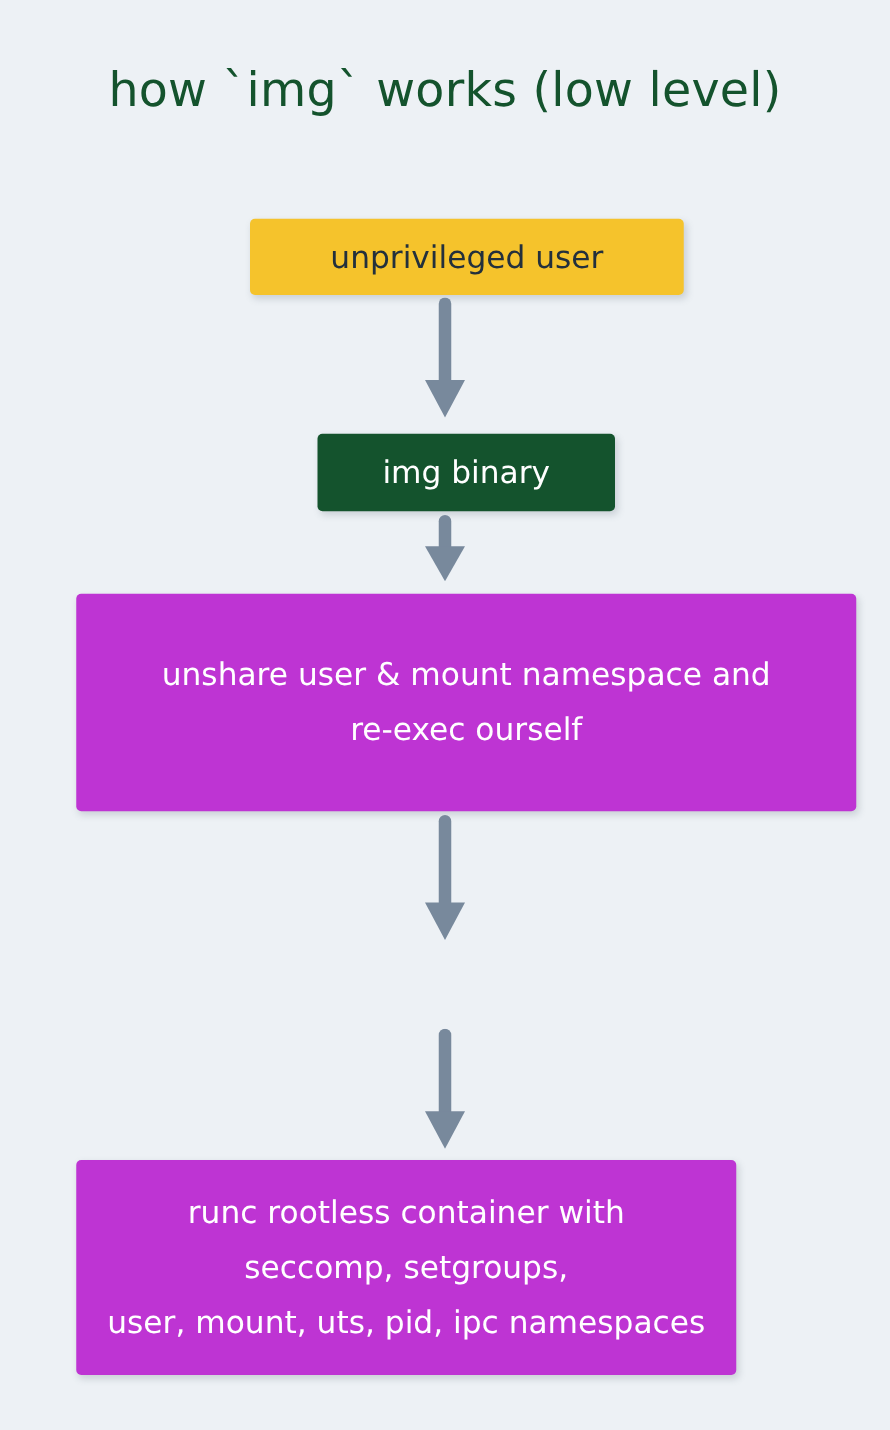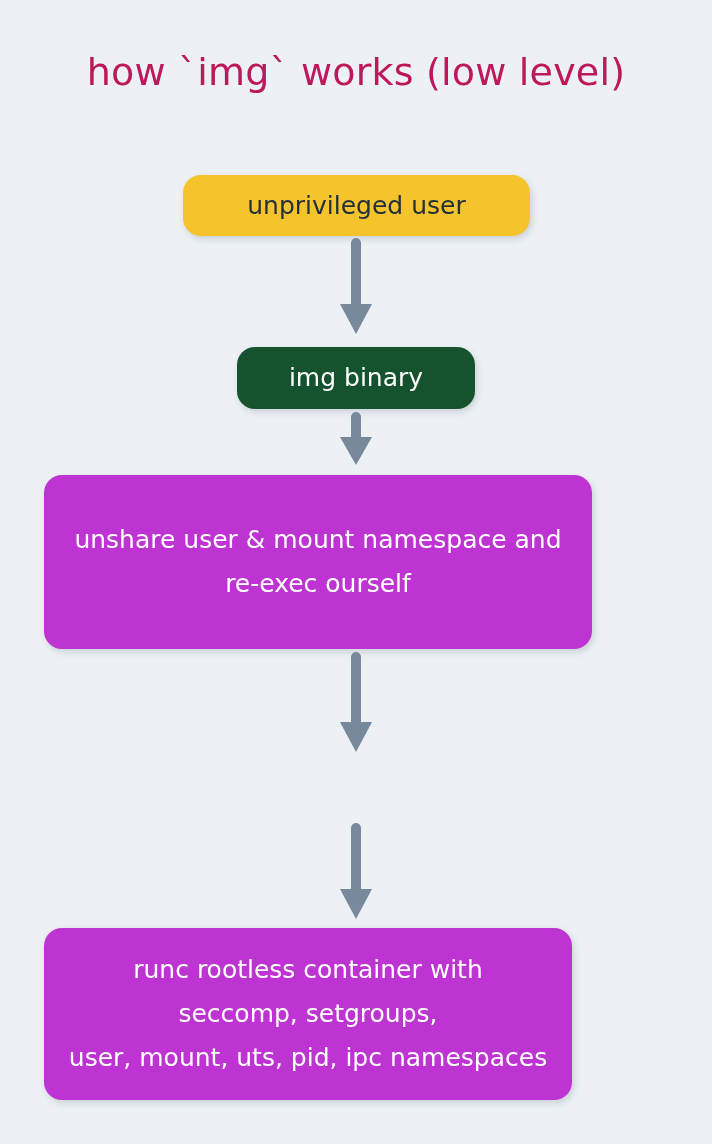--- a/index.html
+++ b/index.html
@@ -24,36 +24,37 @@
   
   .title {
     position: absolute;
     left: 0;
     top: 48px;
     width: 712px;
     text-align: center;
     font-size: 38px;
     line-height: 48px;
     font-weight: 400;
-    color: #be185d;
+    color: #14532d;
     letter-spacing: 0.2px;
     white-space: pre;
   }
 
   
   .node {
     position: absolute;
     box-sizing: border-box;
-    border-radius: 18px;
+    border-radius: 4px;
     display: flex;
     align-items: center;
     justify-content: center;
     text-align: center;
     box-shadow: 2px 3px 6px rgba(80, 95, 110, 0.22);
     padding: 4px 10px;
+    margin-left: 17px;
   }
   .node .label {
     width: 100%;
     white-space: pre-line;
   }
 
   .node-yellow {
     background: #f5c32c;
     color: #23303c;
   }
@@ -79,21 +80,21 @@
     left: 237px;
     top: 347px;
     width: 238px;
     height: 62px;
     font-size: 25px;
     line-height: 34px;
   }
   #node-unshare {
     left: 44px;
     top: 475px;
-    width: 548px;
+    width: 624px;
     height: 174px;
     font-size: 25px;
     line-height: 44px;
   }
   #node-build-instruction {
     left: 152px;
     top: 758px;
     width: 409px;
     height: 62px;
     font-size: 25px;

